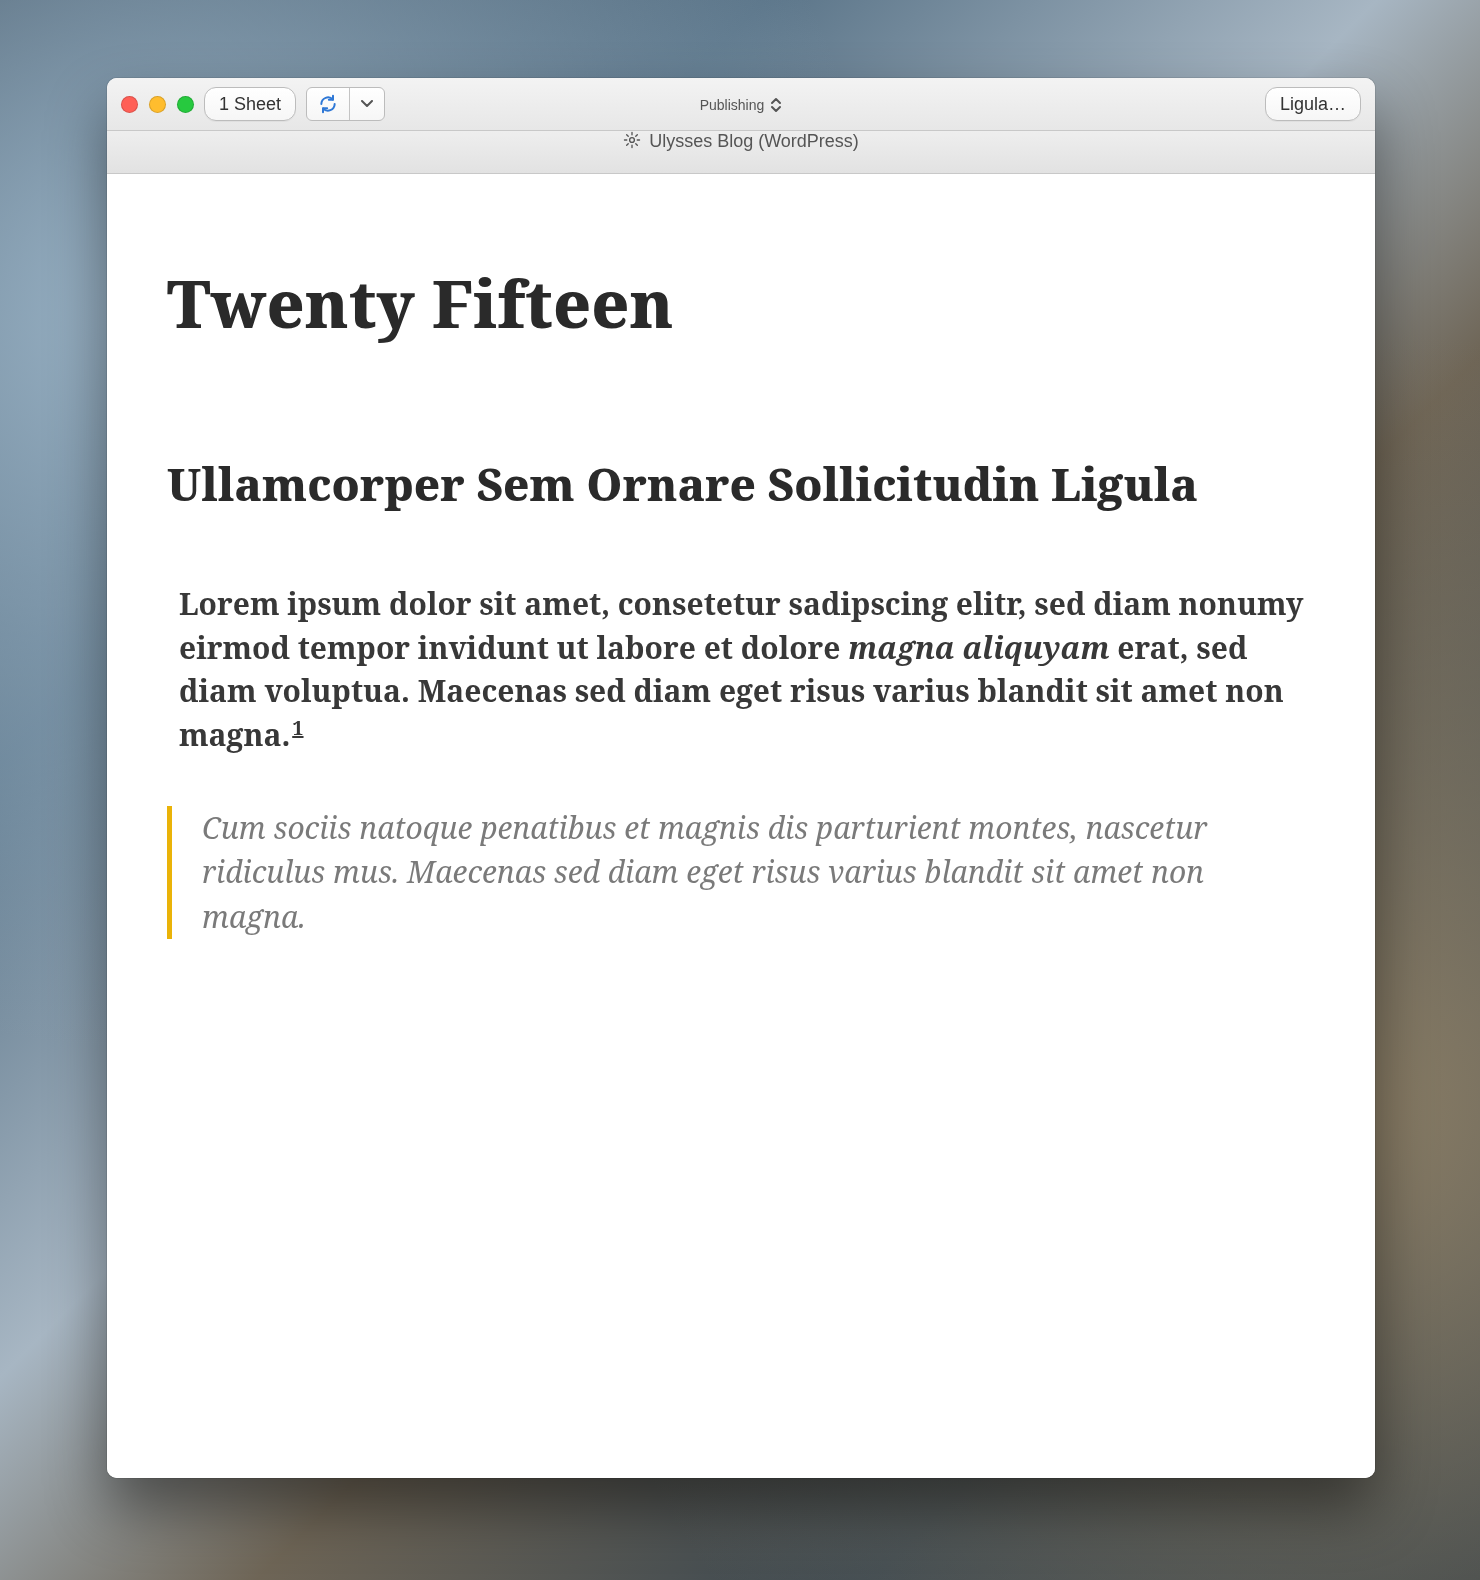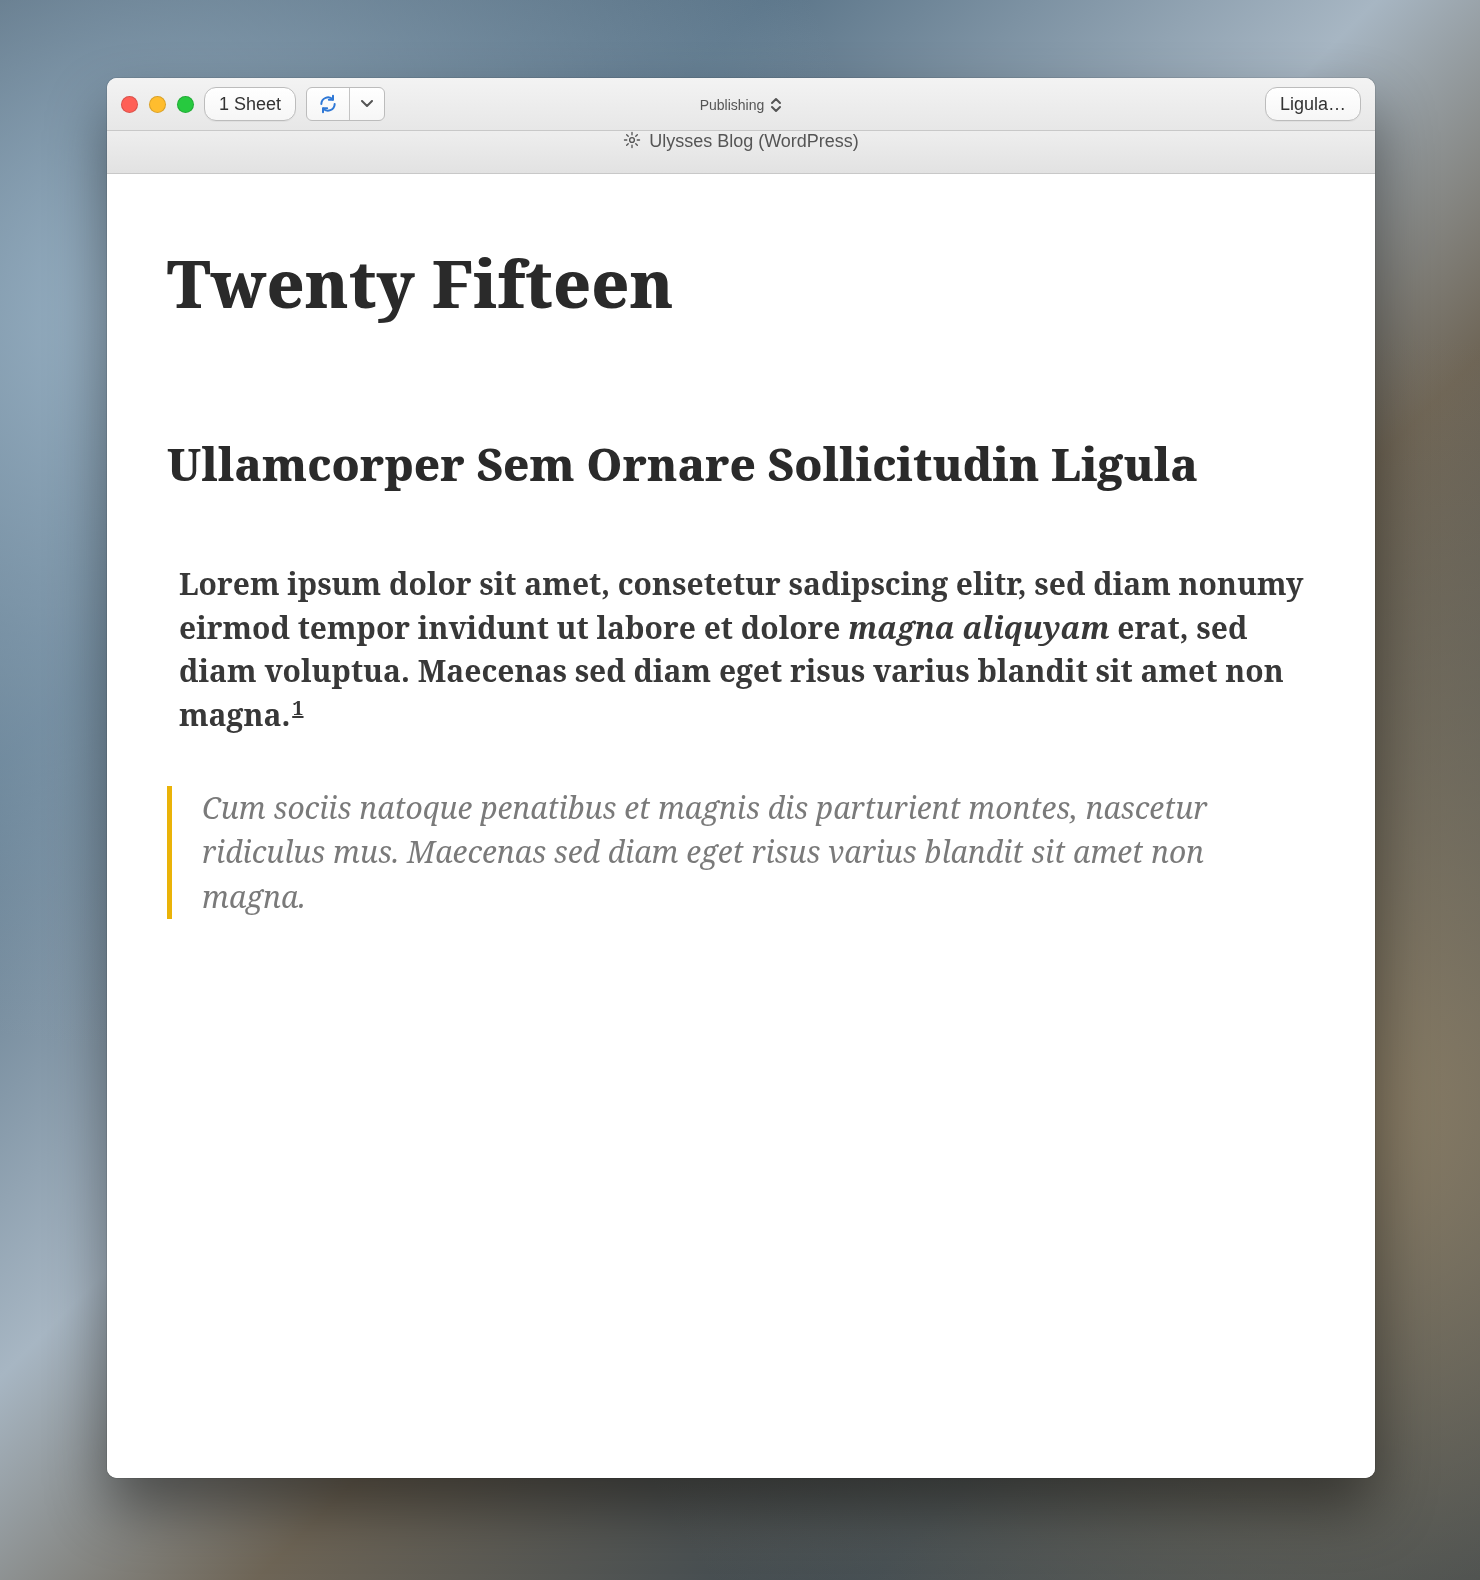--- a/index.html
+++ b/index.html
@@ -130,21 +130,21 @@
     color: #555;
   }
 
   .gear-svg { width:18px; height:18px; }
 
   
   .content {
     flex: 1;
     overflow: hidden;
     background: #ffffff;
-    padding: 65px 60px 0 60px;
+    padding: 85px 60px 0 60px;
     font-family: "Noto Serif", "PT Serif", Georgia, "Times New Roman", serif;
     color: #2a2a2a;
   }
 
   .doc-title {
     font-size: 65px;
     font-weight: 800;
     letter-spacing: 0.2px;
     margin: 0 0 110px 0;
     color: #2a2a2a;

